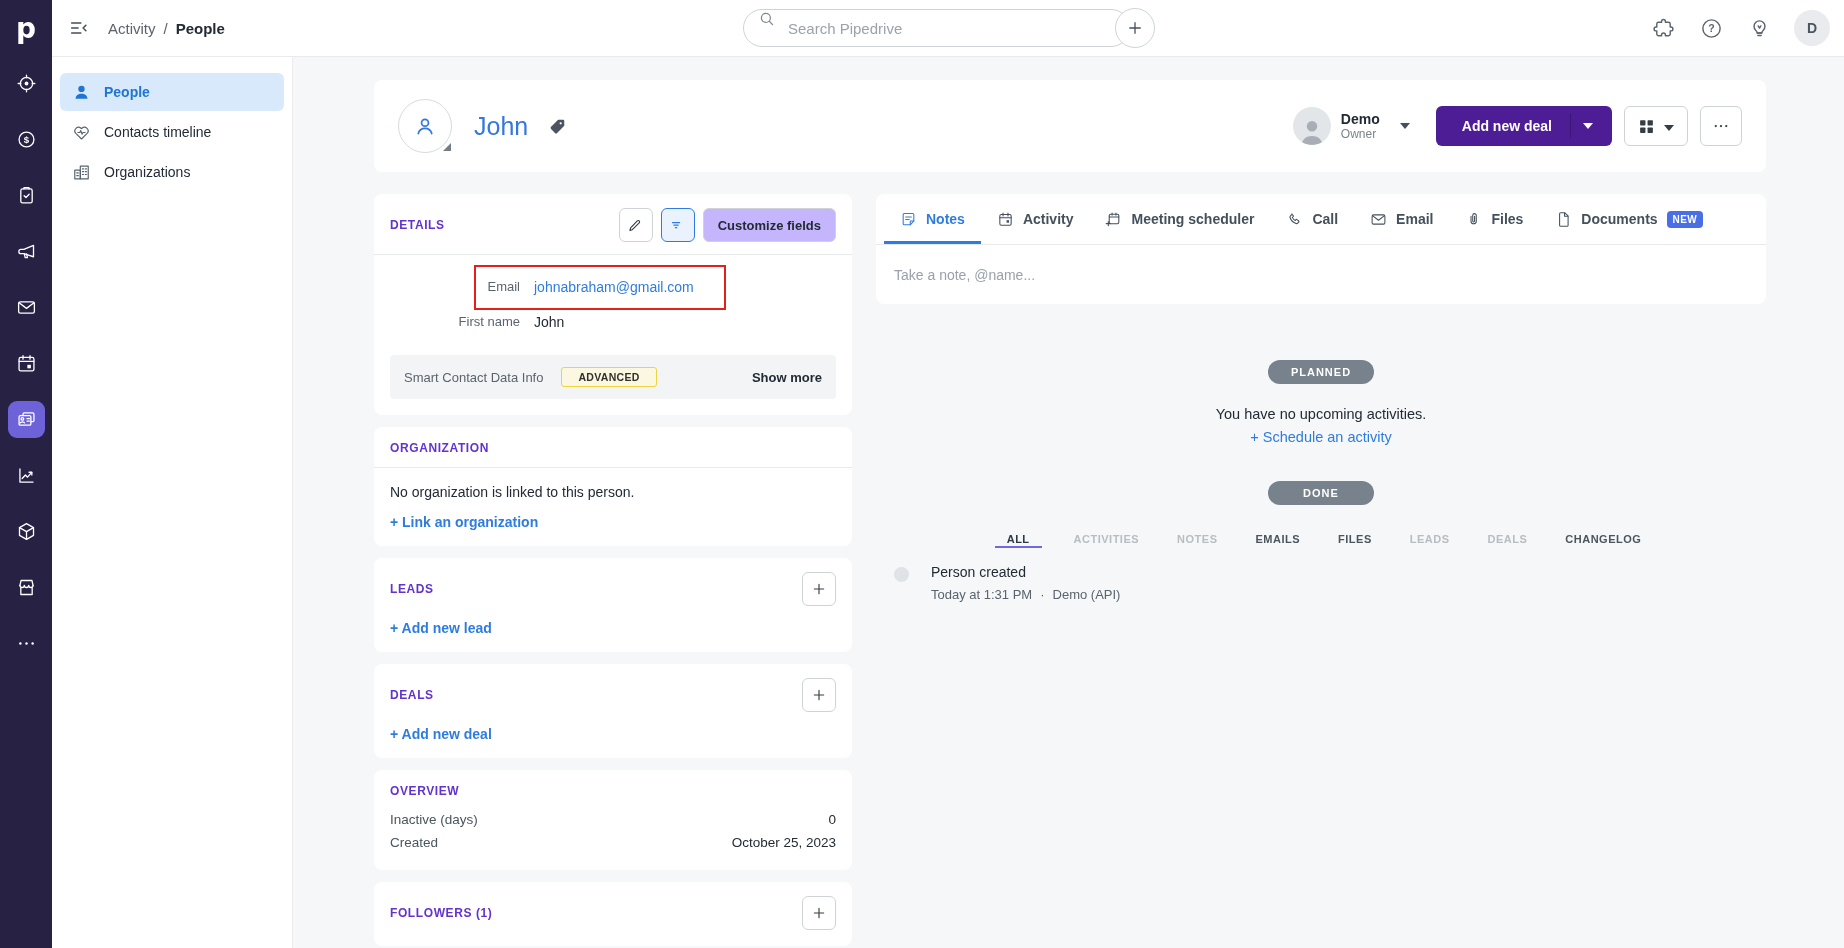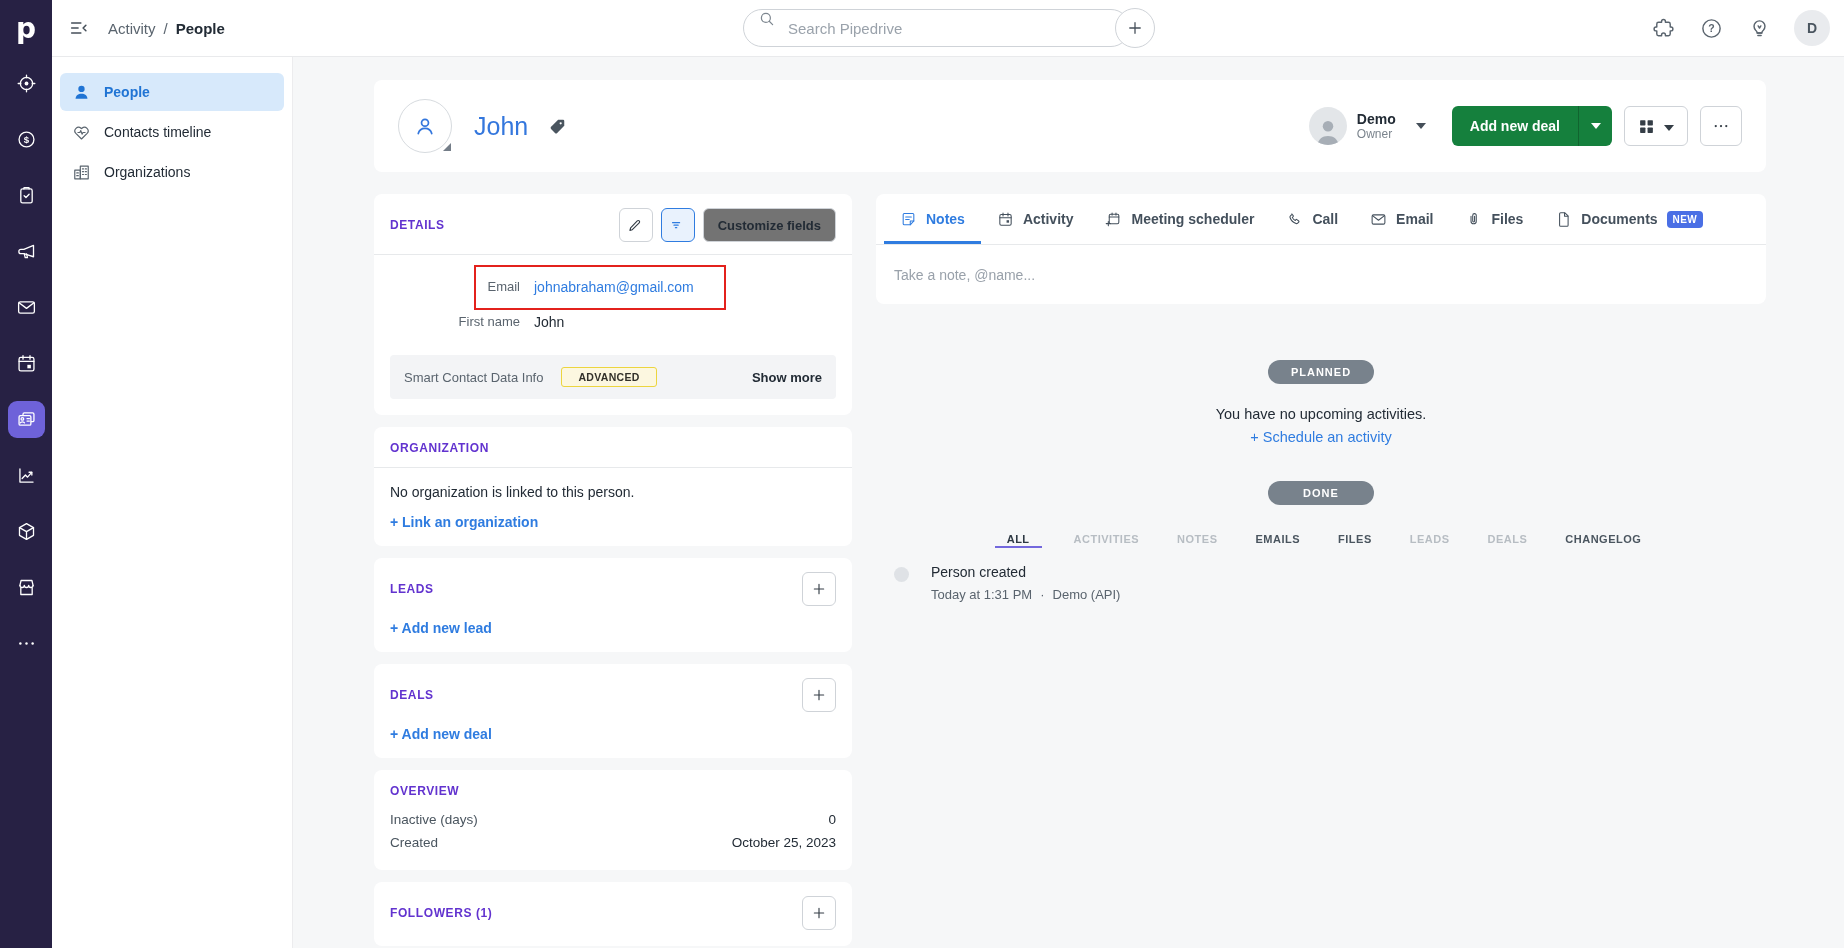--- a/index.html
+++ b/index.html
@@ -68,22 +68,22 @@
   .tag-btn svg{width:19px;height:19px;}
   .header-right{margin-left:auto;display:flex;align-items:center;}
   .owner{display:flex;align-items:center;gap:10px;cursor:pointer;}
   .owner-avatar{width:38px;height:38px;border-radius:50%;background:#e3e6e9;overflow:hidden;
                 display:flex;align-items:flex-end;justify-content:center;}
   .owner-avatar svg{width:30px;height:30px;}
   .owner-name{font-size:14px;font-weight:700;color:#222b35;line-height:16px;}
   .owner-role{font-size:12px;color:#7b848d;line-height:14px;}
   .owner-caret{margin-left:10px;color:#454f59;display:flex;}
   .caret svg{width:10px;height:6px;}
-  .add-deal{margin-left:26px;height:40px;background:#15803d;border-radius:6px;display:flex;align-items:stretch;
-            color:#fff;border:none;padding:0;overflow:hidden;cursor:pointer;}
+  .add-deal{margin-left:26px;height:40px;background:#4c1d95;border-radius:6px;display:flex;align-items:stretch;
+            color:#fff;border:none;padding:8px;overflow:hidden;cursor:pointer;}
   .add-deal .lbl{display:flex;align-items:center;padding:0 18px;font-weight:700;font-size:14px;font-family:inherit;}
   .add-deal .split{display:flex;align-items:center;justify-content:center;width:33px;border-left:1px solid rgba(0,0,0,.22);color:#fff;}
   .hbtn{margin-left:12px;height:40px;border:1px solid #cfd3d8;border-radius:6px;background:#fff;cursor:pointer;
         display:flex;align-items:center;justify-content:center;gap:9px;color:#343d46;padding:0;}
   .grid-btn{width:64px;}
   .more-btn{width:42px;}
 
   
   .columns{display:flex;gap:24px;}
   .col-left{width:478px;flex-shrink:0;}
@@ -91,21 +91,21 @@
 
   .card{background:#fff;border-radius:8px;margin-bottom:12px;padding:14px 16px 16px;}
   .card-head{display:flex;align-items:center;}
   .card-title{font-size:12px;font-weight:700;letter-spacing:.6px;color:#6233cf;}
   .head-actions{margin-left:auto;display:flex;gap:8px;align-items:center;}
   .icon-btn{width:34px;height:34px;border:1px solid #cfd3d8;border-radius:6px;background:#fff;cursor:pointer;
             display:flex;align-items:center;justify-content:center;padding:0;}
   .icon-btn svg{width:17px;height:17px;stroke:#343d46;fill:none;stroke-width:1.6;stroke-linecap:round;stroke-linejoin:round;}
   .icon-btn.active-blue{border-color:#2f7ce0;background:#e9f2fd;}
   .icon-btn.active-blue svg{stroke:#2f7ce0;}
-  .customize-btn{height:34px;padding:0 14px;border:1px solid #cfd3d8;border-radius:6px;background:#737373;cursor:pointer;
+  .customize-btn{height:34px;padding:0 14px;border:1px solid #cfd3d8;border-radius:6px;background:#c4b5fd;cursor:pointer;
                  font-size:13px;font-weight:600;color:#222b35;font-family:inherit;}
   .full-divider{height:1px;background:#e7e9eb;margin:12px -16px 0;}
 
   .field-rows{margin-top:14px;position:relative;}
   .field-row{display:flex;align-items:center;height:35px;}
   .field-label{width:130px;text-align:right;font-size:13px;color:#5a646e;flex-shrink:0;}
   .field-value{margin-left:14px;font-size:14px;color:#222b35;}
   .field-value.link{color:#2f7ce0;cursor:pointer;}
   .red-box{position:absolute;left:84px;top:-4px;width:248px;height:41px;border:2px solid #e3211c;pointer-events:none;}
 

